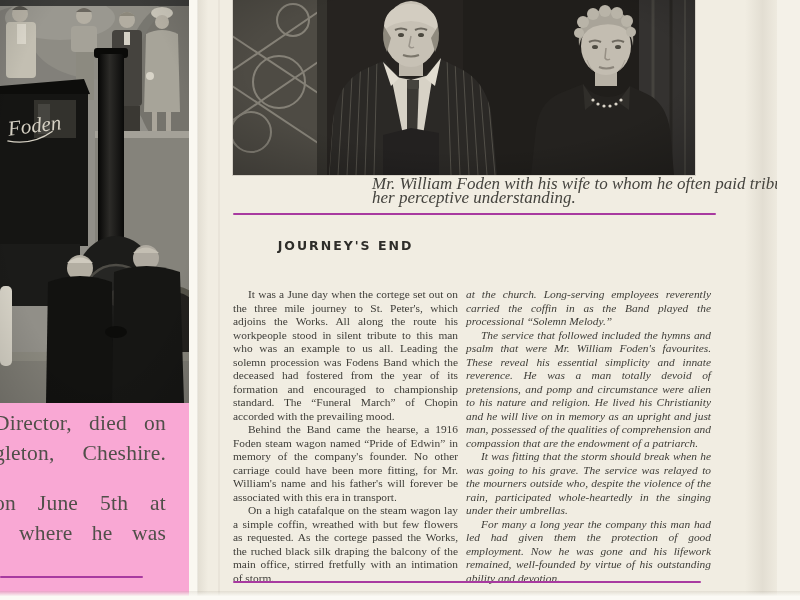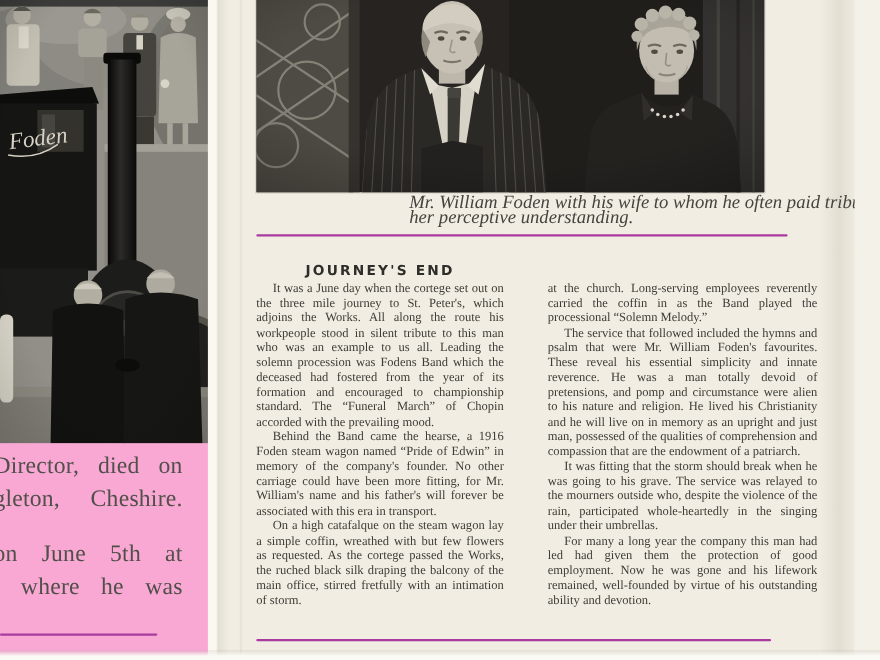--- a/index.html
+++ b/index.html
@@ -33,23 +33,23 @@
     font-style:italic;font-size:17px;line-height:13.8px;color:#44433e;}
   .caption-l1{text-align:justify;text-align-last:justify;white-space:nowrap;}
   .rule{background:#a83aa0;height:2px;border-radius:1px;}
   .rule-top{left:233px;top:213px;width:483px;}
   .rule-bottom-main{left:233px;top:581px;width:468px;height:2.4px;}
 
   .headline{left:233px;top:238px;width:225px;text-align:center;
     font-family:"DejaVu Sans", sans-serif;font-weight:bold;
     font-size:12.5px;letter-spacing:2px;color:#2e2d29;}
 
-  .col{font-size:11.4px;line-height:13.5px;color:#3d3c37;text-align:justify;}
+  .col{font-size:11.4px;line-height:13.5px;color:#3d3c37;text-align:justify;margin-top:32px;}
   .col1{left:233px;top:256px;width:225px;}
-  .col2{left:498px;top:256px;width:245px;}
+  .col2{left:466px;top:256px;width:245px;font-style:italic;}
   .col p{margin:0;text-indent:15px;}
   .col p.no-indent{text-indent:0;}
 
   
   .right-curve{left:745px;top:0;width:32px;height:600px;
     background:linear-gradient(90deg,rgba(100,90,72,0) 0%,rgba(100,90,72,0.10) 55%,rgba(100,90,72,0.02) 100%);}
   .right-margin{left:777px;top:0;width:23px;height:600px;background:#f4f1e8;}
   .bottom-strip{left:0;top:591px;width:800px;height:9px;
     background:linear-gradient(180deg,rgba(100,90,72,0.10),#fbfaf5 60%);}
 </style>

